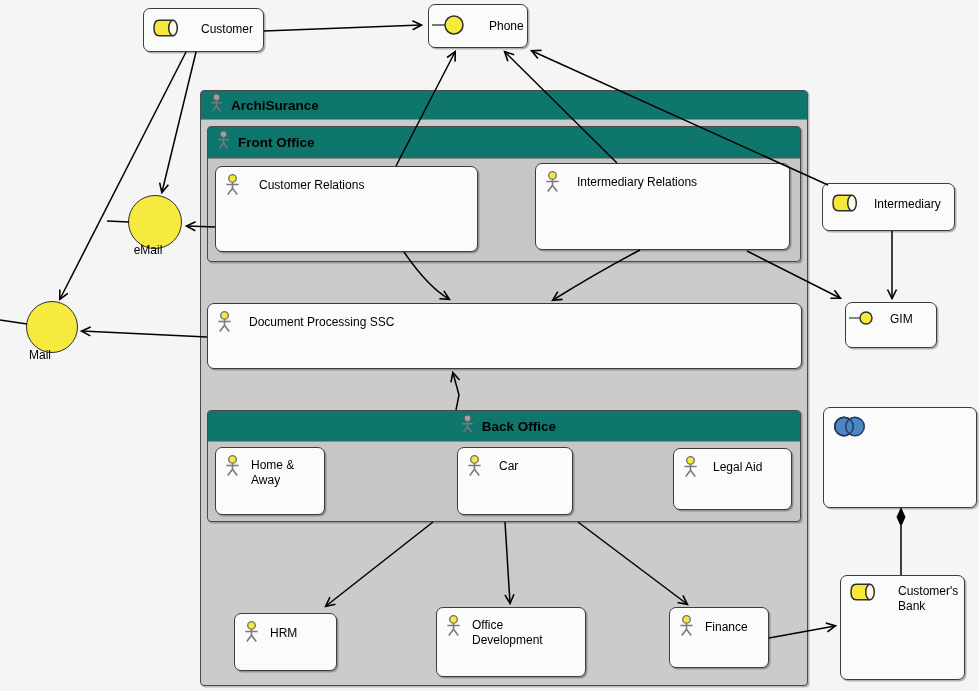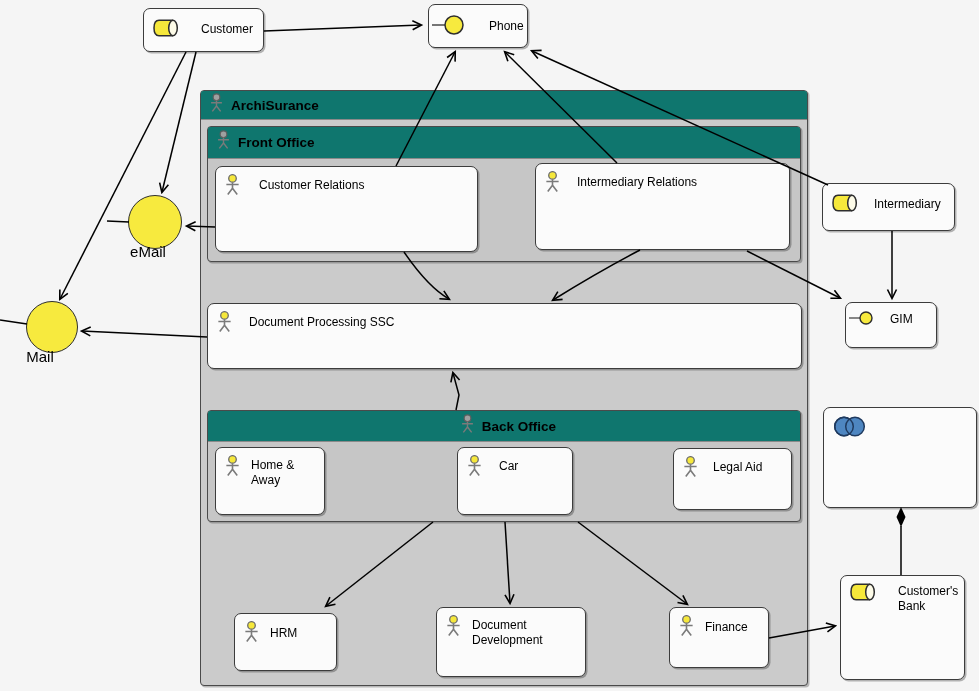--- a/index.html
+++ b/index.html
@@ -28,21 +28,21 @@
     font-size:12px;
   }
   .node .inner{display:flex;align-items:flex-start;gap:10px;padding:7px 4px 0 8px;}
   .node .inner.vcenter{align-items:center;}
   .lbl{line-height:1.25;}
   .icon{flex:0 0 auto;display:block;}
   
   .bigcircle{
     background:#f7ea3e;border:1.6px solid #2e2e2e;border-radius:50%;
   }
-  .freelabel{font-size:15px;text-align:center;}
+  .freelabel{font-size:12px;text-align:center;}
   svg.overlay{position:absolute;left:0;top:0;pointer-events:none;z-index:50;}
 </style>
 </head>
 <body>
 
 <div class="abs container" style="left:200px;top:90px;width:608px;height:596px;">
   <div class="hdr" style="height:28px;">
     <span class="icon">
       <svg width="15" height="21" viewBox="0 0 18 24">
         <circle cx="9" cy="4.5" r="4" fill="#a0a0a0" stroke="#5e5e5e" stroke-width="1.4"></circle>
@@ -192,21 +192,21 @@
 </div>
 
 <div class="abs node" style="left:436px;top:607px;width:150px;height:70px;">
   <div class="inner">
     <span class="icon">
       <svg width="17" height="23" viewBox="0 0 18 24">
         <circle cx="9" cy="4.5" r="4" fill="#f6e83b" stroke="#6e6e6e" stroke-width="1.4"></circle>
         <path d="M9,8.5 V15 M2.5,11 H15.5 M9,15 L4,21.5 M9,15 L14,21.5" fill="none" stroke="#7a7a7a" stroke-width="1.7"></path>
       </svg>
     </span>
-    <span class="lbl" style="margin-top:3px;width:82px;">Document Development</span>
+    <span class="lbl" style="margin-top:3px;width:82px;">Office Development</span>
   </div>
 </div>
 
 <div class="abs node" style="left:669px;top:607px;width:100px;height:61px;">
   <div class="inner">
     <span class="icon">
       <svg width="17" height="23" viewBox="0 0 18 24">
         <circle cx="9" cy="4.5" r="4" fill="#f6e83b" stroke="#6e6e6e" stroke-width="1.4"></circle>
         <path d="M9,8.5 V15 M2.5,11 H15.5 M9,15 L4,21.5 M9,15 L14,21.5" fill="none" stroke="#7a7a7a" stroke-width="1.7"></path>
       </svg>

